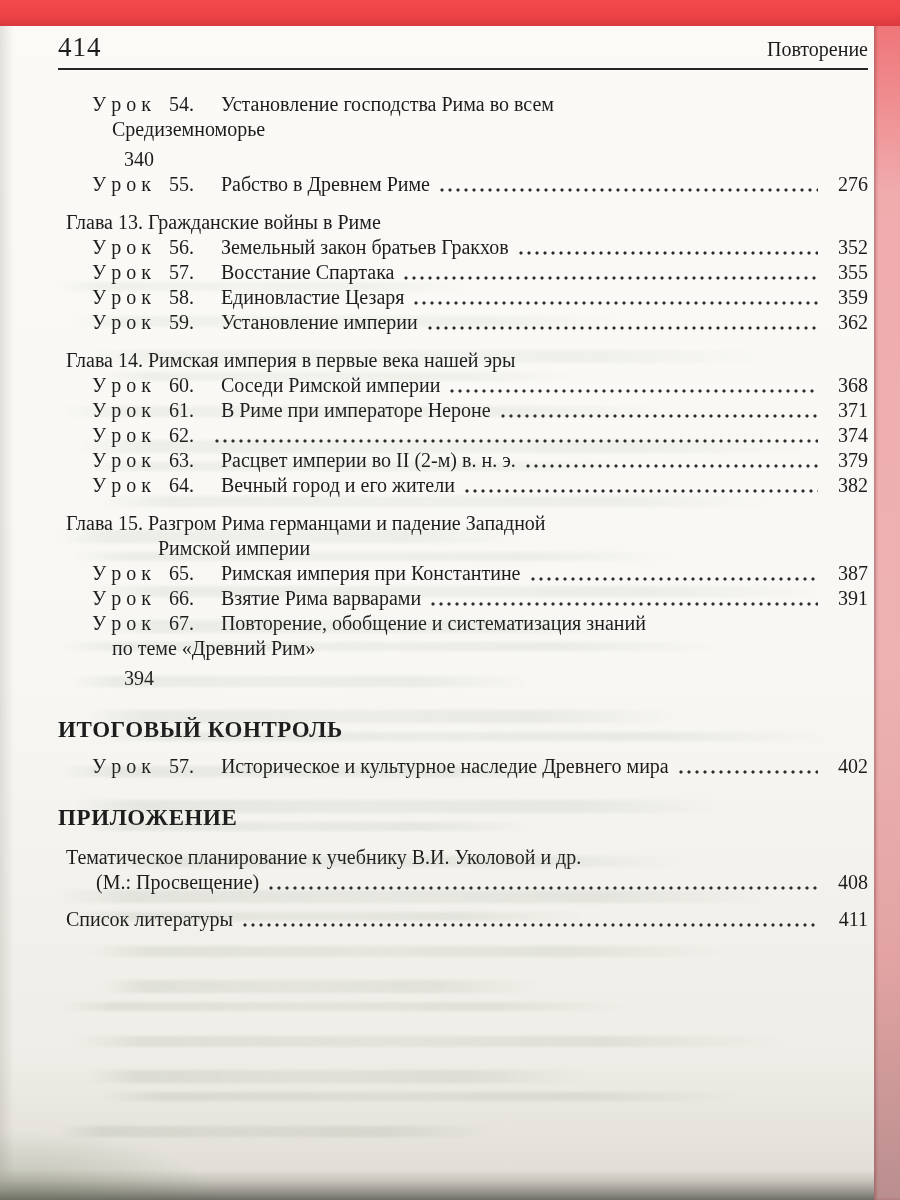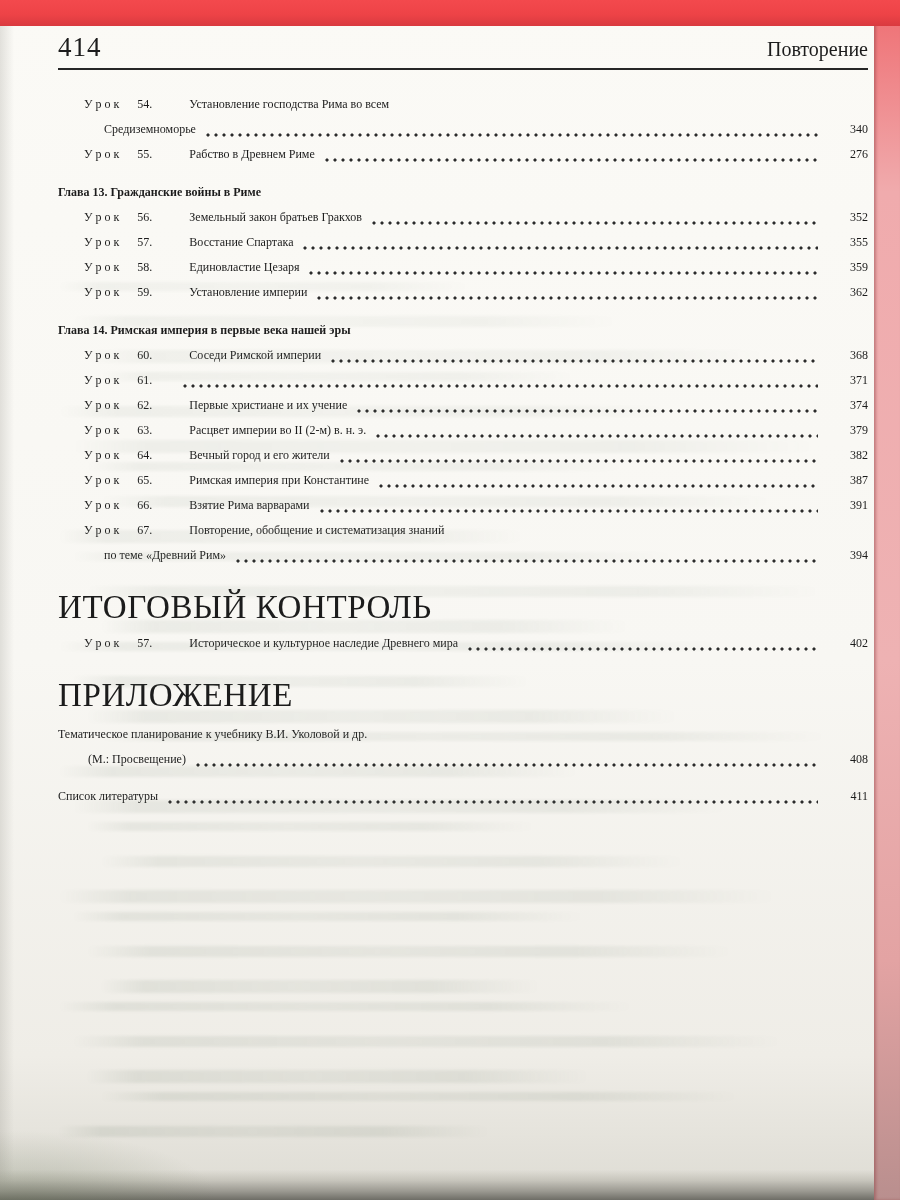--- a/index.html
+++ b/index.html
@@ -55,29 +55,30 @@
   }
   .rule {
     border-top: 2px solid #262626;
     margin-top: 5px;
     margin-bottom: 22px;
   }
   .toc .row {
     display: flex;
     align-items: baseline;
     line-height: 25px;
-    font-size: 12px;
+    font-size: 20px;
     white-space: nowrap;
+    margin-left: 8px;
   }
   .entry.lesson .row.first { padding-left: 26px; }
-  .entry.lesson .row.cont  { padding-left: 46px; }
+  .entry.lesson .row.cont  { padding-left: 46px; flex-direction: column; }
   .entry.chapter .row.cont { padding-left: 92px; }
   .entry.plain .row.cont   { padding-left: 30px; align-items: flex-end; }
   .entry.chapter { margin-top: 13px; }
-  .entry.chapter .row { font-weight: bold; }
+  .entry.chapter .row { font-weight: normal; }
   .entry.plain { margin-top: 12px; }
   .lesson-word { white-space: pre; }
   .lesson-num {
     min-width: 36px;
     margin-left: 18px;
   }
   .entry.lesson .row.first .title { margin-left: 16px; }
   .title { white-space: nowrap; }
   .leader {
     flex: 1;
@@ -88,22 +89,22 @@
     background-image: radial-gradient(circle at 2px 2px, #2b2b2b 1.35px, transparent 1.8px);
     background-size: 8px 4px;
     background-repeat: repeat-x;
     background-position: left bottom;
   }
   .pagenum {
     min-width: 42px;
     text-align: right;
   }
   .toc-heading {
-    font-weight: normal;
-    font-size: 33px;
+    font-weight: bold;
+    font-size: 23px;
     line-height: 30px;
     letter-spacing: 0.6px;
     margin: 24px 0 9px 0;
   }
   
   .bleed-layer {
     position: absolute;
     inset: 0;
     z-index: 3;
     pointer-events: none;
@@ -243,49 +244,57 @@
             <span class="lesson-num">60.</span>
             <span class="title">Соседи Римской империи</span>
             <span class="leader"></span>
             <span class="pagenum">368</span>
           </div>
         </div>
         <div class="entry lesson">
           <div class="row first">
             <span class="lesson-word">У р о к</span>
             <span class="lesson-num">61.</span>
+            <span class="title">В Риме при императоре Нероне</span>
             <span class="leader"></span>
             <span class="pagenum">371</span>
           </div>
         </div>
         <div class="entry lesson">
           <div class="row first">
             <span class="lesson-word">У р о к</span>
             <span class="lesson-num">62.</span>
-            <span class="title">Первые христиане и их учение</span>
             <span class="leader"></span>
             <span class="pagenum">374</span>
           </div>
         </div>
         <div class="entry lesson">
           <div class="row first">
             <span class="lesson-word">У р о к</span>
             <span class="lesson-num">63.</span>
             <span class="title">Расцвет империи во II (2-м) в. н. э.</span>
             <span class="leader"></span>
             <span class="pagenum">379</span>
           </div>
         </div>
         <div class="entry lesson">
           <div class="row first">
             <span class="lesson-word">У р о к</span>
             <span class="lesson-num">64.</span>
             <span class="title">Вечный город и его жители</span>
             <span class="leader"></span>
             <span class="pagenum">382</span>
+          </div>
+        </div>
+        <div class="entry chapter">
+          <div class="row first">
+            <span class="title">Глава 15. Разгром Рима германцами и падение Западной</span>
+          </div>
+          <div class="row cont">
+            <span class="title">Римской империи</span>
           </div>
         </div>
         <div class="entry lesson">
           <div class="row first">
             <span class="lesson-word">У р о к</span>
             <span class="lesson-num">65.</span>
             <span class="title">Римская империя при Константине</span>
             <span class="leader"></span>
             <span class="pagenum">387</span>
           </div>

